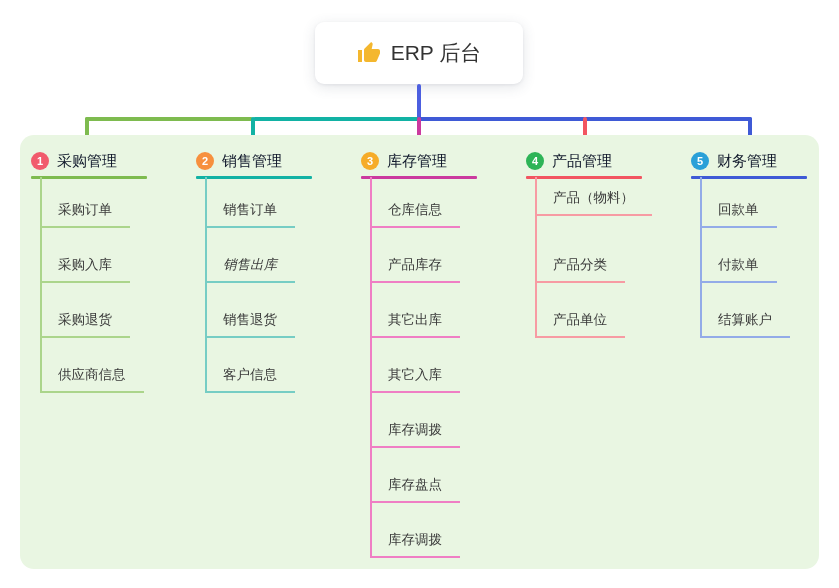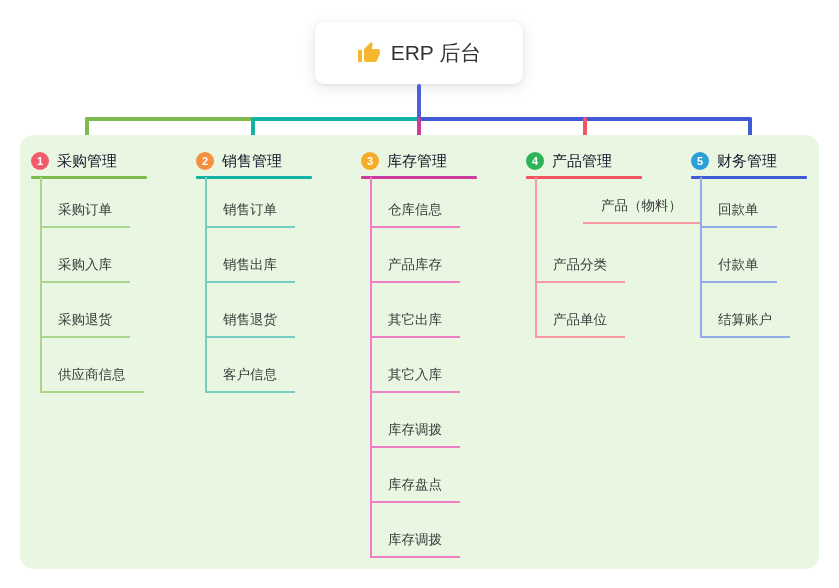--- a/index.html
+++ b/index.html
@@ -82,21 +82,21 @@
         <div class="branch-item" style="top: 217px;">供应商信息</div>
       </div>
       <div class="branch" style="left: 196px; --badge: #f7903e; --line: #12b2a4; --lite: #76cdc4;">
         <div class="branch-header">
           <span class="badge">2</span>
           <span class="branch-label">销售管理</span>
         </div>
         <div class="branch-underline"></div>
         <div class="branch-vline" style="height: 216px;"></div>
         <div class="branch-item" style="top: 52px;">销售订单</div>
-        <div class="branch-item" style="top: 107px;">销售出库</div>
+        <div class="branch-item" style="top: 107px; font-style: italic;">销售出库</div>
         <div class="branch-item" style="top: 162px;">销售退货</div>
         <div class="branch-item" style="top: 217px;">客户信息</div>
       </div>
       <div class="branch" style="left: 361px; --badge: #f6ac29; --line: #cb3a9f; --lite: #ef7ec4;">
         <div class="branch-header">
           <span class="badge">3</span>
           <span class="branch-label">库存管理</span>
         </div>
         <div class="branch-underline"></div>
         <div class="branch-vline" style="height: 381px;"></div>
@@ -108,21 +108,21 @@
         <div class="branch-item" style="top: 327px;">库存盘点</div>
         <div class="branch-item" style="top: 382px;">库存调拨</div>
       </div>
       <div class="branch" style="left: 526px; --badge: #2eb457; --line: #f25561; --lite: #f79ba3;">
         <div class="branch-header">
           <span class="badge">4</span>
           <span class="branch-label">产品管理</span>
         </div>
         <div class="branch-underline"></div>
         <div class="branch-vline" style="height: 161px;"></div>
-        <div class="branch-item" style="top: 48px; margin-left: 48px;">产品（物料）</div>
+        <div class="branch-item" style="top: 40px;">产品（物料）</div>
         <div class="branch-item" style="top: 107px;">产品分类</div>
         <div class="branch-item" style="top: 162px;">产品单位</div>
       </div>
       <div class="branch" style="left: 691px; --badge: #2aa0d8; --line: #3f5ad6; --lite: #93abe8;">
         <div class="branch-header">
           <span class="badge">5</span>
           <span class="branch-label">财务管理</span>
         </div>
         <div class="branch-underline"></div>
         <div class="branch-vline" style="height: 161px;"></div>

